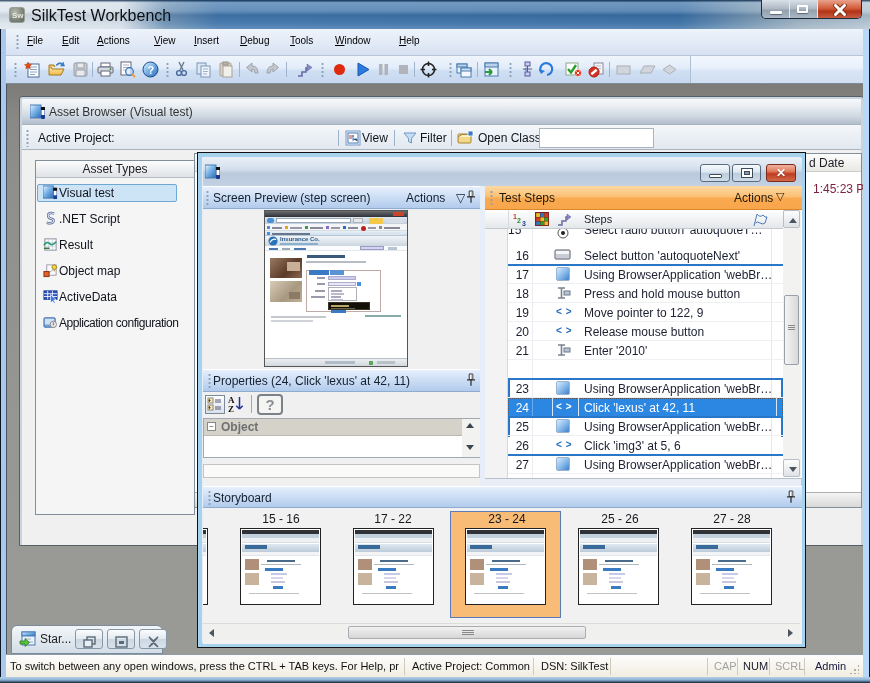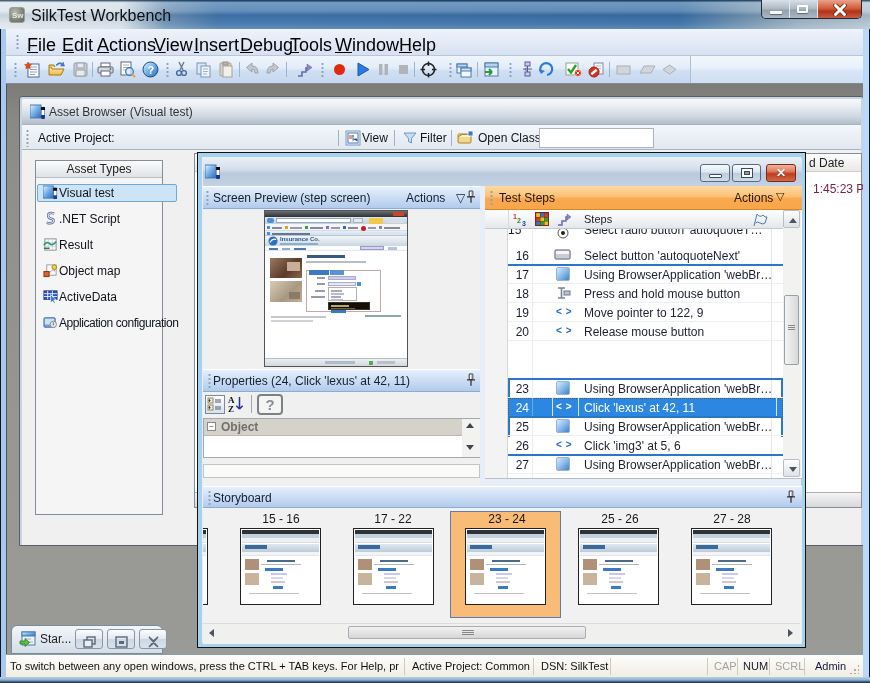--- a/index.html
+++ b/index.html
@@ -18,21 +18,21 @@
   border-radius:0 0 5px 5px; overflow:hidden; box-shadow:inset 0 1px 0 rgba(255,255,255,0.55), inset 0 -1px 0 rgba(255,255,255,0.35); }
 .capseg { position:absolute; top:0; height:19px; background:linear-gradient(180deg,#d8e0e8 0%,#aeb9c4 45%,#93a0ae 55%,#aebbc8 100%); }
 #segmin { left:0; width:27px; }
 #segmax { left:28px; width:27px; }
 #segcls { left:56px; width:45px; background:linear-gradient(180deg,#eaa28c 0%,#d05a38 45%,#b03418 60%,#cc6248 100%); }
 .capdiv { position:absolute; top:0; width:1px; height:19px; background:rgba(250,252,255,0.7); }
 
 
 #menubar { left:6px; top:29px; width:857px; height:27px;
   background:linear-gradient(180deg,#eef3fb 0%,#e3ebf7 50%,#d6e1f1 100%); border-bottom:1px solid #b9c6d8;}
-.mitem { position:absolute; top:6px; font-size:18px; color:#000; }
+.mitem { position:absolute; top:6px; font-size:10px; color:#000; }
 .mitem u { text-decoration:underline; }
 .grip { position:absolute; width:3px; background-image:radial-gradient(circle, #8ba0b9 1px, transparent 1.2px); background-size:3px 4px; background-position:0 0; }
 
 
 #toolbar { left:6px; top:56px; width:857px; height:28px;
   background:linear-gradient(180deg,#f0f5fc 0%,#e2ecf9 45%,#cfdff3 55%,#c7d8ef 100%); border-bottom:1px solid #7e8a96; }
 .tico { position:absolute; top:5px; width:17px; height:17px; }
 .tsep { position:absolute; top:6px; width:1px; height:15px; background:#9fb4cc; }
 
 
@@ -50,21 +50,21 @@
   border:1px solid #565f66; border-radius:3px 3px 0 0;
   box-shadow: inset 0 0 0 2px #c9d4de; }
 #abtitle { position:absolute; left:2px; top:2px; width:839px; height:25px;
   background:linear-gradient(180deg,#f7f9fb 0%,#e9edf2 30%,#cdd6e0 72%,#b2bdcb 100%); border-radius:2px 2px 0 0;}
 #abtitle .txt { position:absolute; left:27px; top:6px; font-size:12px; color:#333; }
 #abtool { position:absolute; left:2px; top:27px; width:839px; height:26px;
   background:linear-gradient(180deg,#f4f7fa,#e2e8f0); border-top:1px solid #aab4be; border-bottom:1px solid #aab4be;}
 #abbody { position:absolute; left:2px; top:54px; width:839px; height:394px; background:#f0f0f0; }
 
 
-#atpanel { position:absolute; left:13px; top:9px; width:128px; height:355px; background:#f5f5f5; border:1px solid #828f9b; }
+#atpanel { position:absolute; left:13px; top:9px; width:160px; height:355px; background:#f5f5f5; border:1px solid #828f9b; }
 #athead { height:17px; background:linear-gradient(180deg,#fcfcfd,#dfe2e6); border-bottom:1px solid #b6bec7; text-align:center; font-size:12px; color:#222; padding-top:1px;}
 .atitem { position:absolute; left:4px; font-size:12px; color:#10141c; height:17px; }
 .atitem .ic { position:absolute; left:3px; top:0px; width:15px; height:15px; }
 .atitem .tx { position:absolute; left:19px; top:1px; white-space:nowrap;}
 #atsel { position:absolute; left:1px; top:23px; width:140px; height:18px; background:#cde4f7; border:1px solid #70a8d4; border-radius:2px;}
 
 
 #allist { position:absolute; left:172px; top:2px; width:668px; height:355px; background:#fff; border:1px solid #828f9b;}
 #alhead { height:18px; background:linear-gradient(180deg,#fdfdfd,#e8e8e4); border-bottom:1px solid #cfcfc8; }
 
@@ -652,20 +652,28 @@
           <div class="abs row" style="top:74px;">
               <span class="n">19</span>
               <span class="ab">&lt; &gt;</span>
               <span class="t">Move pointer to 122, 9</span>
             </div>
           <div class="abs row" style="top:93px;">
               <span class="n">20</span>
               <span class="ab">&lt; &gt;</span>
               <span class="t">Release mouse button</span>
             </div>
+          <div class="abs row" style="top:112px;">
+              <span class="n">21</span>
+              <svg class="abs" style="left:48px; top:2px;" width="15" height="14" viewBox="0 0 15 14">
+                <path d="M2 2 h7 M2 12 h7 M5.5 2 v10" stroke="#7a8290" stroke-width="1.6" fill="none"></path>
+                <rect x="8" y="5" width="6" height="4" fill="#b8c4d4" stroke="#68788c"></rect>
+              </svg>
+              <span class="t">Enter '2010'</span>
+            </div>
           <div class="abs row" style="top:131px;margin-top:36px;">
               <span class="n">22</span>
               <span class="ab">&lt; &gt;</span>
               <span class="t">Click 'img' at 9, 9</span>
             </div>
           <div class="abs bline" style="top:149px;"></div>
             <div class="abs" style="left:23px; top:149px; width:2px; height:59px; background:#2a76c8;"></div>
             <div class="abs" style="left:296px; top:149px; width:2px; height:59px; background:#2a76c8;"></div>
           <div class="abs row" style="top:150px;">
               <span class="n">23</span>

